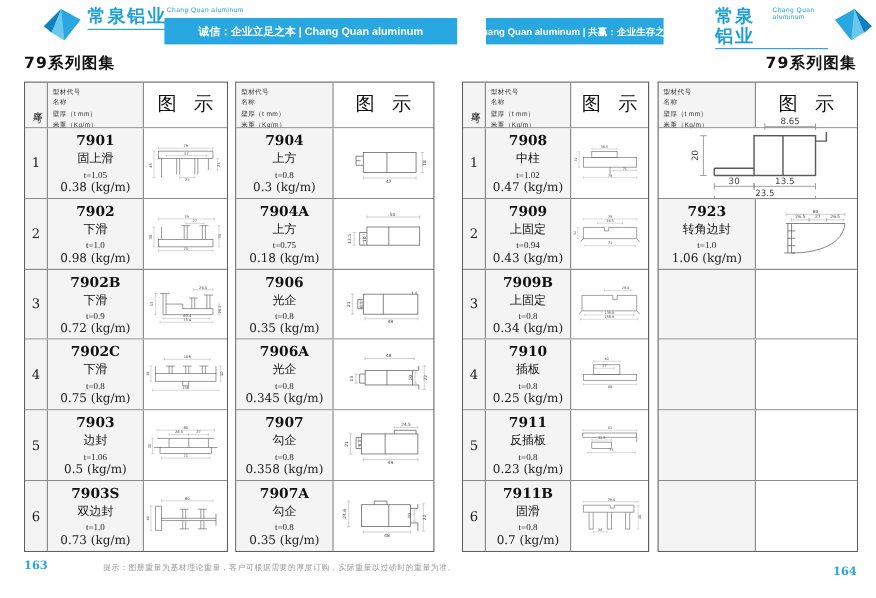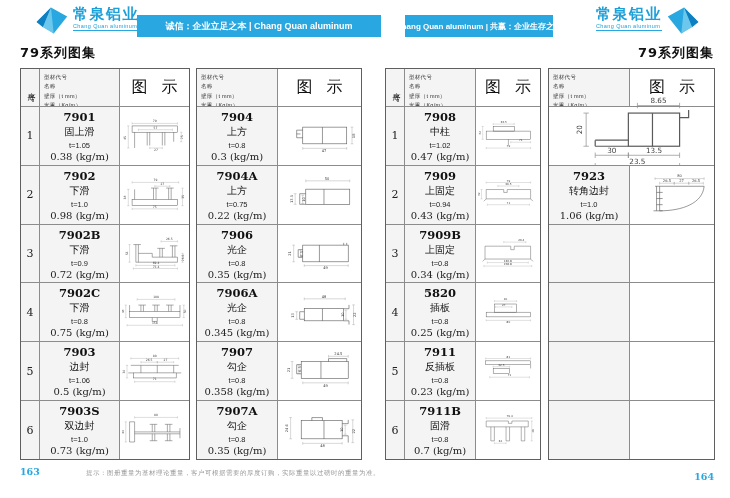--- a/index.html
+++ b/index.html
@@ -4,21 +4,21 @@
 <style>
   html,body{margin:0;padding:0;}
   body{
     width:730px;height:498px;position:relative;background:#ffffff;
     font-family:"Liberation Sans",sans-serif;overflow:hidden;
   }
   
   .logo{position:absolute;display:flex;align-items:flex-start;gap:4px;}
   .logo-left{left:33px;top:6px;}
   .logo-right{left:596px;top:6px;}
-  .logo .txt{display:flex;flex-direction:column;border-bottom:1.5px solid #29a7e0;padding-bottom:1px;}
+  .logo .txt{display:flex;flex-direction:row;border-bottom:1.5px solid #29a7e0;padding-bottom:1px;}
   .logo .nm{font-size:15px;font-weight:bold;color:#1d9fd8;letter-spacing:1.5px;line-height:1.1;font-family:"Liberation Sans",sans-serif;}
   .logo .sub{font-size:5.5px;color:#1d9fd8;letter-spacing:0.4px;}
   .logo svg{display:block;}
   .mirror{transform:scaleX(-1);}
   .banner{
     position:absolute;top:15px;height:22px;background:#29a7e0;color:#fff;
     display:flex;align-items:center;justify-content:center;
     font-weight:bold;white-space:nowrap;
   }
   .banner-left{left:137px;width:244px;font-size:9px;}
@@ -42,24 +42,24 @@
   .cell{box-sizing:border-box;min-width:0;}
   .cell + .cell{border-left:1px solid #8c8c8c;}
   .serial{flex:0 0 18px;background:#f4f4f4;display:flex;align-items:center;justify-content:center;
     font-family:"DejaVu Serif",serif;font-size:11px;color:#222;}
   .hserial{writing-mode:vertical-lr;text-orientation:upright;font-size:8px;letter-spacing:2px;}
   .spec{flex:0 0 80px;background:#f4f4f4;display:flex;flex-direction:column;align-items:center;justify-content:center;text-align:center;}
   .ptable[data-table="1-0"] .spec{flex-basis:71px;}
   .hspec{align-items:flex-start;justify-content:flex-start;text-align:left;padding:4px 4px;}
   .hspec div{font-size:5.5px;color:#333;line-height:1.7;letter-spacing:0.3px;}
   .diag{flex:1 1 auto;background:#fff;display:flex;align-items:center;justify-content:center;}
-  .hdiag{font-family:Liberation Serif, serif;font-size:16px;color:#111;letter-spacing:5px;text-indent:5px;}
+  .hdiag{font-family:Liberation Sans, sans-serif;font-size:16px;color:#111;letter-spacing:5px;text-indent:5px;}
   .code{font-family:"DejaVu Serif",serif;font-weight:bold;font-size:11.5px;color:#111;}
   .pname{font-family:"DejaVu Serif",serif;font-size:10px;color:#111;margin-top:1px;}
-  .thick{font-family:Liberation Sans, sans-serif;font-size:7.5px;color:#222;margin-top:2px;}
+  .thick{font-family:Liberation Serif, serif;font-size:7.5px;color:#222;margin-top:2px;}
   .weight{font-family:"DejaVu Serif",serif;font-size:10px;color:#222;margin-top:1px;}
   .diag svg{width:95%;display:block;}
   .diag .s{fill:none;stroke:#5a5a5a;stroke-width:0.8;}
   .diag .d{fill:none;stroke:#8a8a8a;stroke-width:0.45;}
   .diag text{font-size:4.8px;fill:#444;font-family:"DejaVu Sans",sans-serif;}
 </style>
 </head>
 <body>
 
 <div class="logo logo-left">
@@ -399,21 +399,21 @@
         </svg>
       </div>
   </div>
 
   <div class="trow">
 
     <div class="cell spec">
       <div class="code">7904A</div>
       <div class="pname">上方</div>
       <div class="thick">t=0.75</div>
-      <div class="weight">0.22 (kg/m)</div>
+      <div class="weight">0.18 (kg/m)</div>
     </div>
     <div class="cell diag">
         <svg viewBox="0 0 104 54">
           <line x1="34" y1="9" x2="92" y2="9" class="d"></line>
           <line x1="34" y1="7.2" x2="34" y2="10.8" class="d"></line>
           <line x1="92" y1="7.2" x2="92" y2="10.8" class="d"></line>
           <rect x="34" y="20" width="58" height="20" class="s"></rect>
           <line x1="58" y1="20" x2="58" y2="40" class="s"></line>
           <path d="M34,26 L26,26 L26,40 L34,40" class="s"></path>
           <line x1="20" y1="26" x2="20" y2="40" class="d"></line>
@@ -667,21 +667,21 @@
           <text x="74" y="5.5" text-anchor="middle">29.4</text>
           <text x="51" y="40.5" text-anchor="middle">136.8</text>
           <text x="51" y="46.5" text-anchor="middle">158.8</text>
         </svg>
       </div>
   </div>
 
   <div class="trow">
     <div class="cell serial">4</div>
     <div class="cell spec">
-      <div class="code">5820</div>
+      <div class="code">7910</div>
       <div class="pname">插板</div>
       <div class="thick">t=0.8</div>
       <div class="weight">0.25 (kg/m)</div>
     </div>
     <div class="cell diag">
         <svg viewBox="0 0 104 54">
           <line x1="28" y1="7" x2="66" y2="7" class="d"></line>
           <line x1="28" y1="5.2" x2="28" y2="8.8" class="d"></line>
           <line x1="66" y1="5.2" x2="66" y2="8.8" class="d"></line>
           <rect x="28" y="12" width="38" height="14" class="s"></rect>

